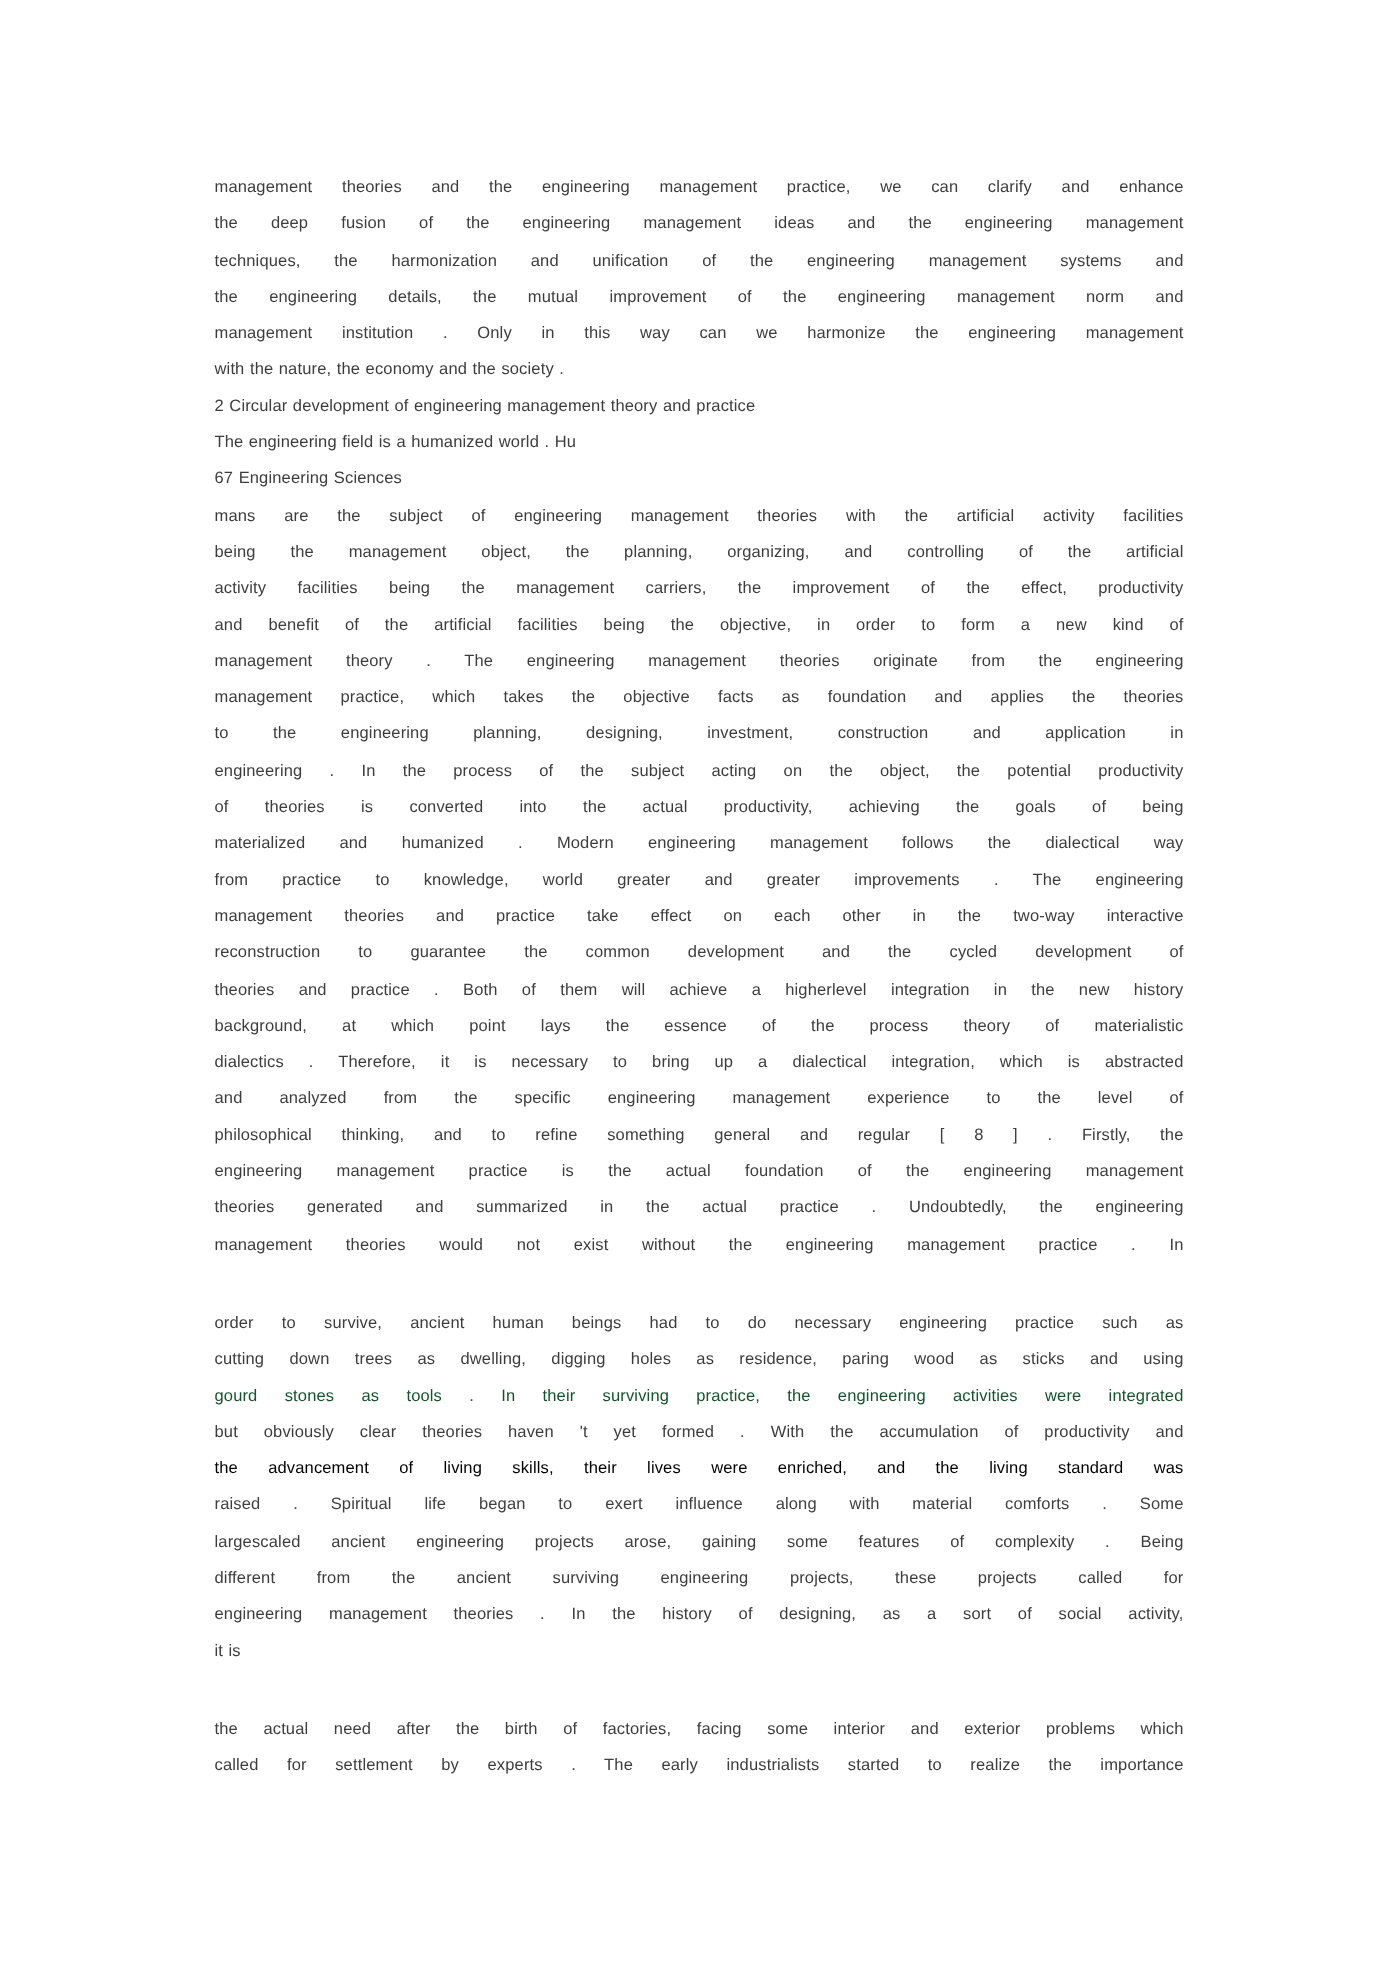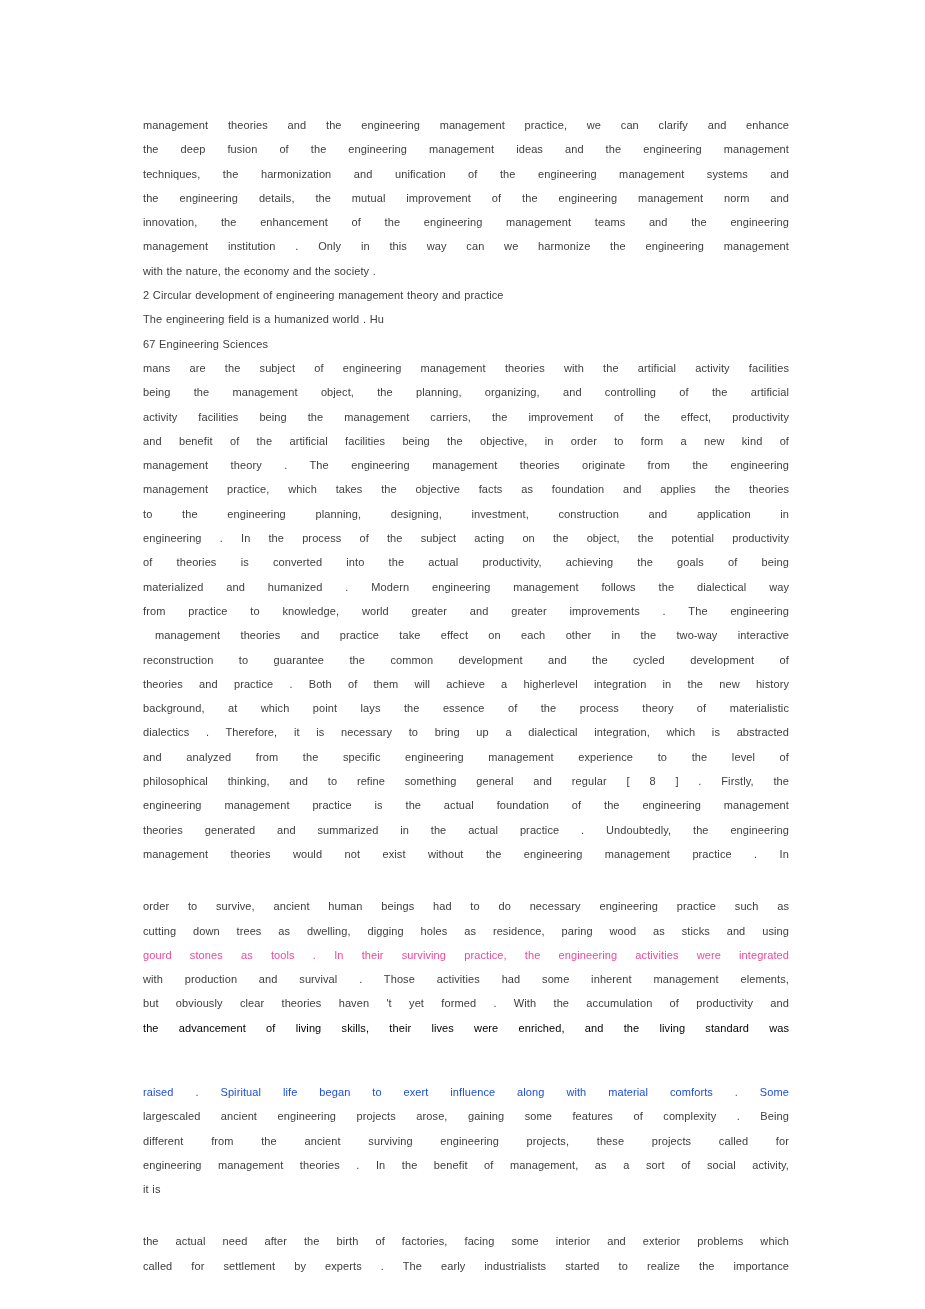--- a/index.html
+++ b/index.html
@@ -39,54 +39,52 @@
 </style>
 </head>
 <body>
 
 <div class="page">
   <div>
       <div class="line justify" style="color: rgb(61, 61, 61);">management theories and the engineering management practice, we can clarify and enhance</div>
       <div class="line justify" style="color: rgb(61, 61, 61);">the deep fusion of the engineering management ideas and the engineering management</div>
       <div class="line justify" style="color: rgb(61, 61, 61);">techniques, the harmonization and unification of the engineering management systems and</div>
       <div class="line justify" style="color: rgb(61, 61, 61);">the engineering details, the mutual improvement of the engineering management norm and</div>
-      <div class="line justify" style="color: rgb(61, 61, 61);">innovation, the enhancement of the engineering management teams and the engineering</div>
       <div class="line justify" style="color: rgb(61, 61, 61);">management institution . Only in this way can we harmonize the engineering management</div>
       <div class="line left" style="color: rgb(61, 61, 61);">with the nature, the economy and the society .</div>
       <div class="line left" style="color: rgb(61, 61, 61);">2 Circular development of engineering management theory and practice</div>
       <div class="line left" style="color: rgb(61, 61, 61);">The engineering field is a humanized world . Hu</div>
       <div class="line left" style="color: rgb(61, 61, 61);">67 Engineering Sciences</div>
       <div class="line justify" style="color: rgb(61, 61, 61);">mans are the subject of engineering management theories with the artificial activity facilities</div>
       <div class="line justify" style="color: rgb(61, 61, 61);">being the management object, the planning, organizing, and controlling of the artificial</div>
       <div class="line justify" style="color: rgb(61, 61, 61);">activity facilities being the management carriers, the improvement of the effect, productivity</div>
       <div class="line justify" style="color: rgb(61, 61, 61);">and benefit of the artificial facilities being the objective, in order to form a new kind of</div>
       <div class="line justify" style="color: rgb(61, 61, 61);">management theory . The engineering management theories originate from the engineering</div>
       <div class="line justify" style="color: rgb(61, 61, 61);">management practice, which takes the objective facts as foundation and applies the theories</div>
       <div class="line justify" style="color: rgb(61, 61, 61);">to the engineering planning, designing, investment, construction and application in</div>
       <div class="line justify" style="color: rgb(61, 61, 61);">engineering . In the process of the subject acting on the object, the potential productivity</div>
       <div class="line justify" style="color: rgb(61, 61, 61);">of theories is converted into the actual productivity, achieving the goals of being</div>
       <div class="line justify" style="color: rgb(61, 61, 61);">materialized and humanized . Modern engineering management follows the dialectical way</div>
       <div class="line justify" style="color: rgb(61, 61, 61);">from practice to knowledge, world greater and greater improvements . The engineering</div>
-      <div class="line justify" style="color: rgb(61, 61, 61); margin-left: 12px;">management theories and practice take effect on each other in the two-way interactive</div>
+      <div class="line justify" style="color: rgb(61, 61, 61);">management theories and practice take effect on each other in the two-way interactive</div>
       <div class="line justify" style="color: rgb(61, 61, 61);">reconstruction to guarantee the common development and the cycled development of</div>
       <div class="line justify" style="color: rgb(61, 61, 61);">theories and practice . Both of them will achieve a higherlevel integration in the new history</div>
       <div class="line justify" style="color: rgb(61, 61, 61);">background, at which point lays the essence of the process theory of materialistic</div>
       <div class="line justify" style="color: rgb(61, 61, 61);">dialectics . Therefore, it is necessary to bring up a dialectical integration, which is abstracted</div>
       <div class="line justify" style="color: rgb(61, 61, 61);">and analyzed from the specific engineering management experience to the level of</div>
       <div class="line justify" style="color: rgb(61, 61, 61);">philosophical thinking, and to refine something general and regular [ 8 ] . Firstly, the</div>
       <div class="line justify" style="color: rgb(61, 61, 61);">engineering management practice is the actual foundation of the engineering management</div>
       <div class="line justify" style="color: rgb(61, 61, 61);">theories generated and summarized in the actual practice . Undoubtedly, the engineering</div>
       <div class="line justify" style="color: rgb(61, 61, 61);">management theories would not exist without the engineering management practice . In</div>
       <div class="line justify" style="color: rgb(61, 61, 61); margin-top: 28px;">order to survive, ancient human beings had to do necessary engineering practice such as</div>
       <div class="line justify" style="color: rgb(61, 61, 61);">cutting down trees as dwelling, digging holes as residence, paring wood as sticks and using</div>
-      <div class="line justify" style="color: #ec4899;">gourd stones as tools . In their surviving practice, the engineering activities were integrated</div>
-      <div class="line justify" style="color: rgb(61, 61, 61);">with production and survival . Those activities had some inherent management elements,</div>
+      <div class="line justify" style="color: #14532d;">gourd stones as tools . In their surviving practice, the engineering activities were integrated</div>
       <div class="line justify" style="color: rgb(61, 61, 61);">but obviously clear theories haven 't yet formed . With the accumulation of productivity and</div>
       <div class="line justify" style="color: #000000;">the advancement of living skills, their lives were enriched, and the living standard was</div>
-      <div class="line justify" style="color: #1d4ed8; margin-top: 40px;">raised . Spiritual life began to exert influence along with material comforts . Some</div>
+      <div class="line justify" style="color: #404040;">raised . Spiritual life began to exert influence along with material comforts . Some</div>
       <div class="line justify" style="color: rgb(61, 61, 61);">largescaled ancient engineering projects arose, gaining some features of complexity . Being</div>
       <div class="line justify" style="color: rgb(61, 61, 61);">different from the ancient surviving engineering projects, these projects called for</div>
-      <div class="line justify" style="color: rgb(61, 61, 61);">engineering management theories . In the benefit of management, as a sort of social activity,</div>
+      <div class="line justify" style="color: rgb(61, 61, 61);">engineering management theories . In the history of designing, as a sort of social activity,</div>
       <div class="line left" style="color: rgb(61, 61, 61);">it is</div>
       <div class="line justify" style="color: rgb(61, 61, 61); margin-top: 28px;">the actual need after the birth of factories, facing some interior and exterior problems which</div>
       <div class="line justify" style="color: rgb(61, 61, 61);">called for settlement by experts . The early industrialists started to realize the importance</div>
     </div>
 </div>
 
 </body></html>

